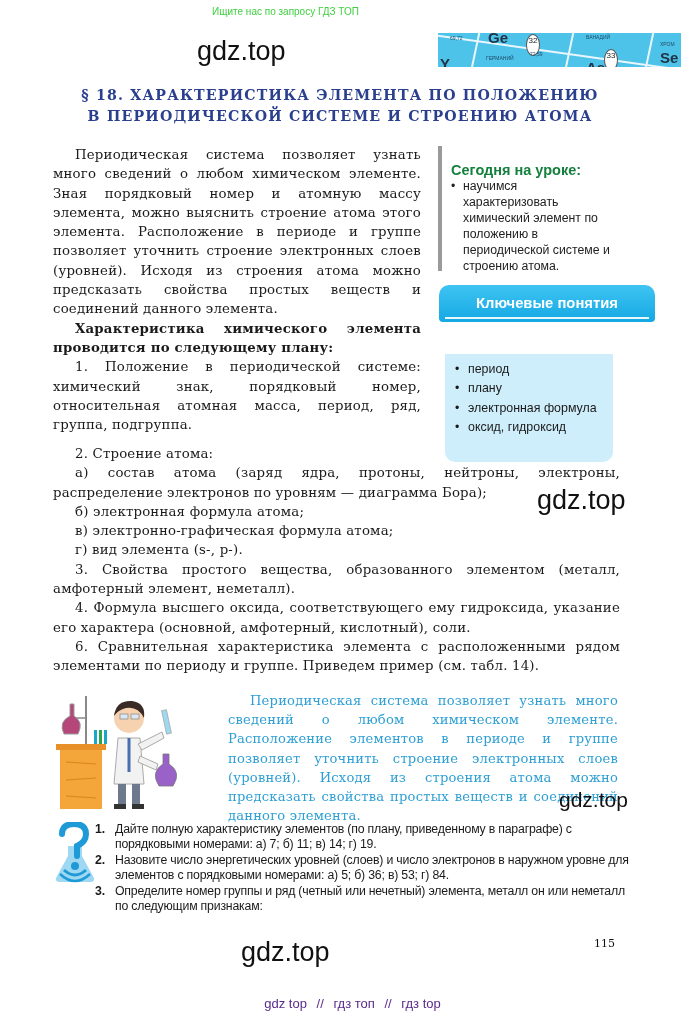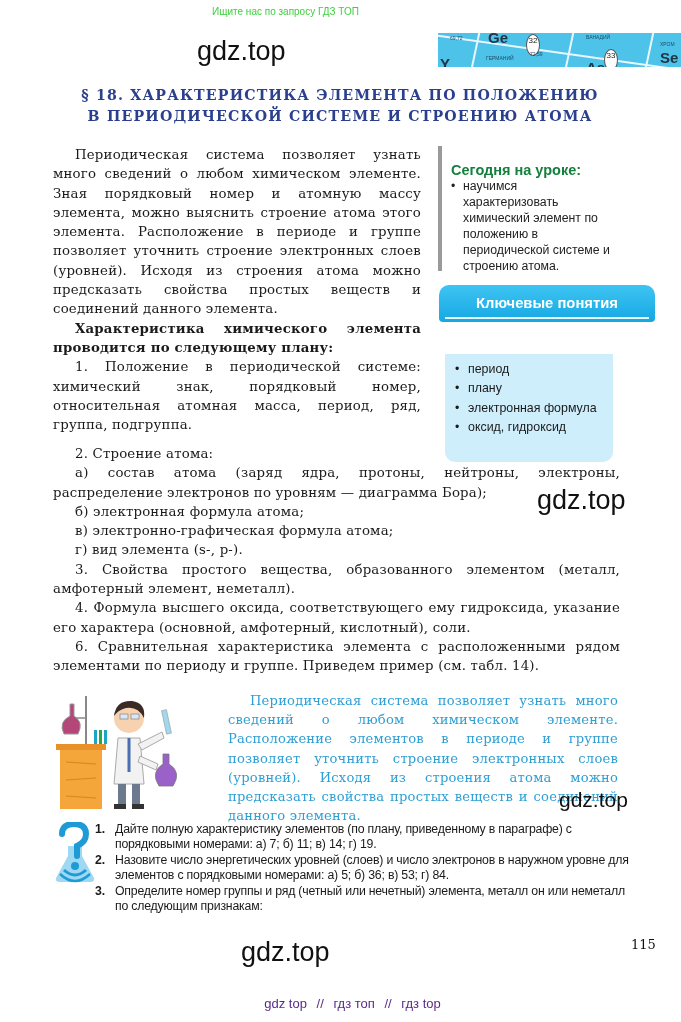--- a/index.html
+++ b/index.html
@@ -91,21 +91,21 @@
   .question-icon { position: absolute; left: 54px; top: 822px; width: 42px; height: 62px; }
 
   .questions {
     position: absolute; left: 95px; top: 822px; width: 540px;
     font-family: "Liberation Sans", sans-serif; font-size: 12.3px; line-height: 15.4px; color: #1a1a1a;
   }
   .questions ol { list-style: none; }
   .questions li { position: relative; padding-left: 20px; letter-spacing: -0.2px; }
   .questions li .qn { position: absolute; left: 0; top: 0; font-weight: bold; }
 
-  .page-number { position: absolute; left: 594px; top: 937px; font-family: "DejaVu Serif", serif; font-size: 13px; color: #111; margin-left: 37px; }
+  .page-number { position: absolute; left: 594px; top: 937px; font-family: "DejaVu Serif", serif; font-size: 11px; color: #111; }
 
   .footer-links {
     position: absolute; left: 12px; top: 996px; width: 681px; text-align: center;
     font-family: "Liberation Sans", sans-serif; font-size: 13px; color: #5a2a8a;
   }
   .footer-links span { margin: 0 3px; }
 </style>
 </head>
 <body>
 

